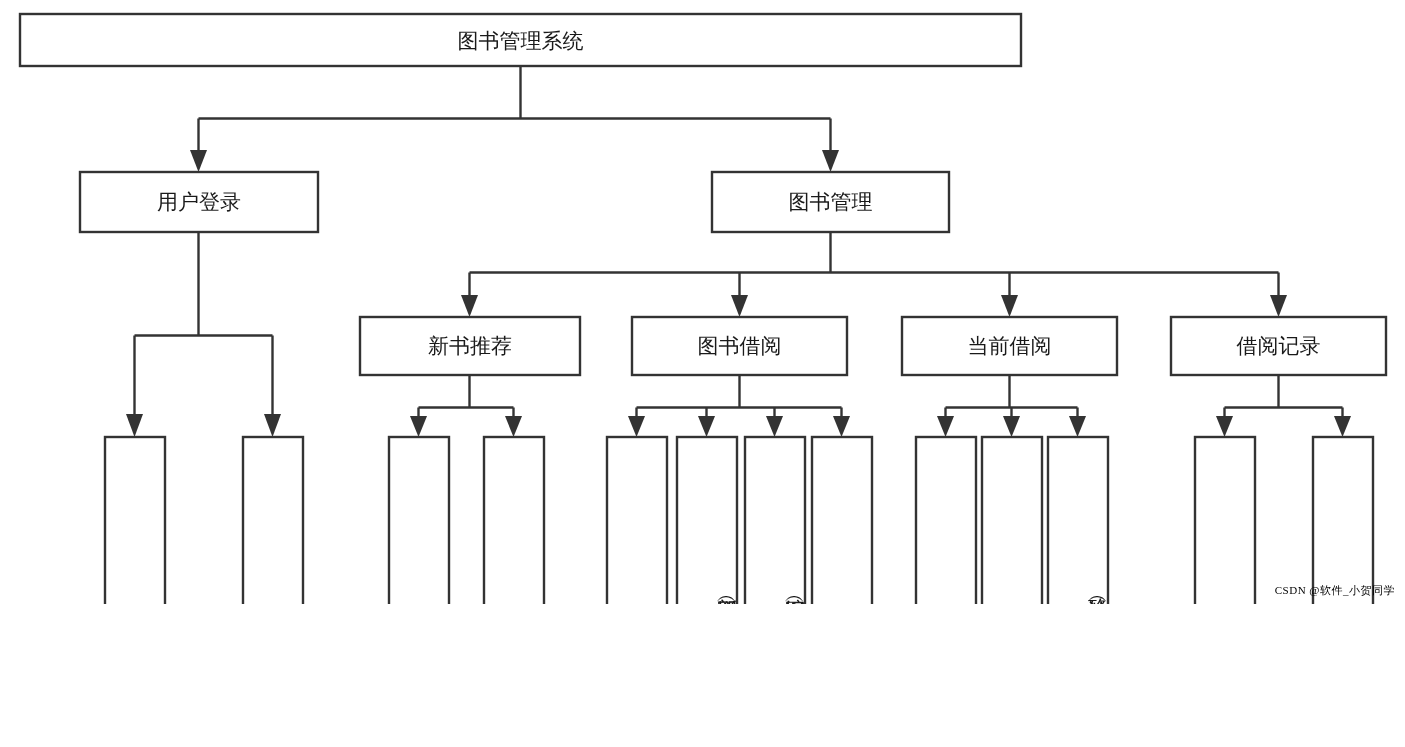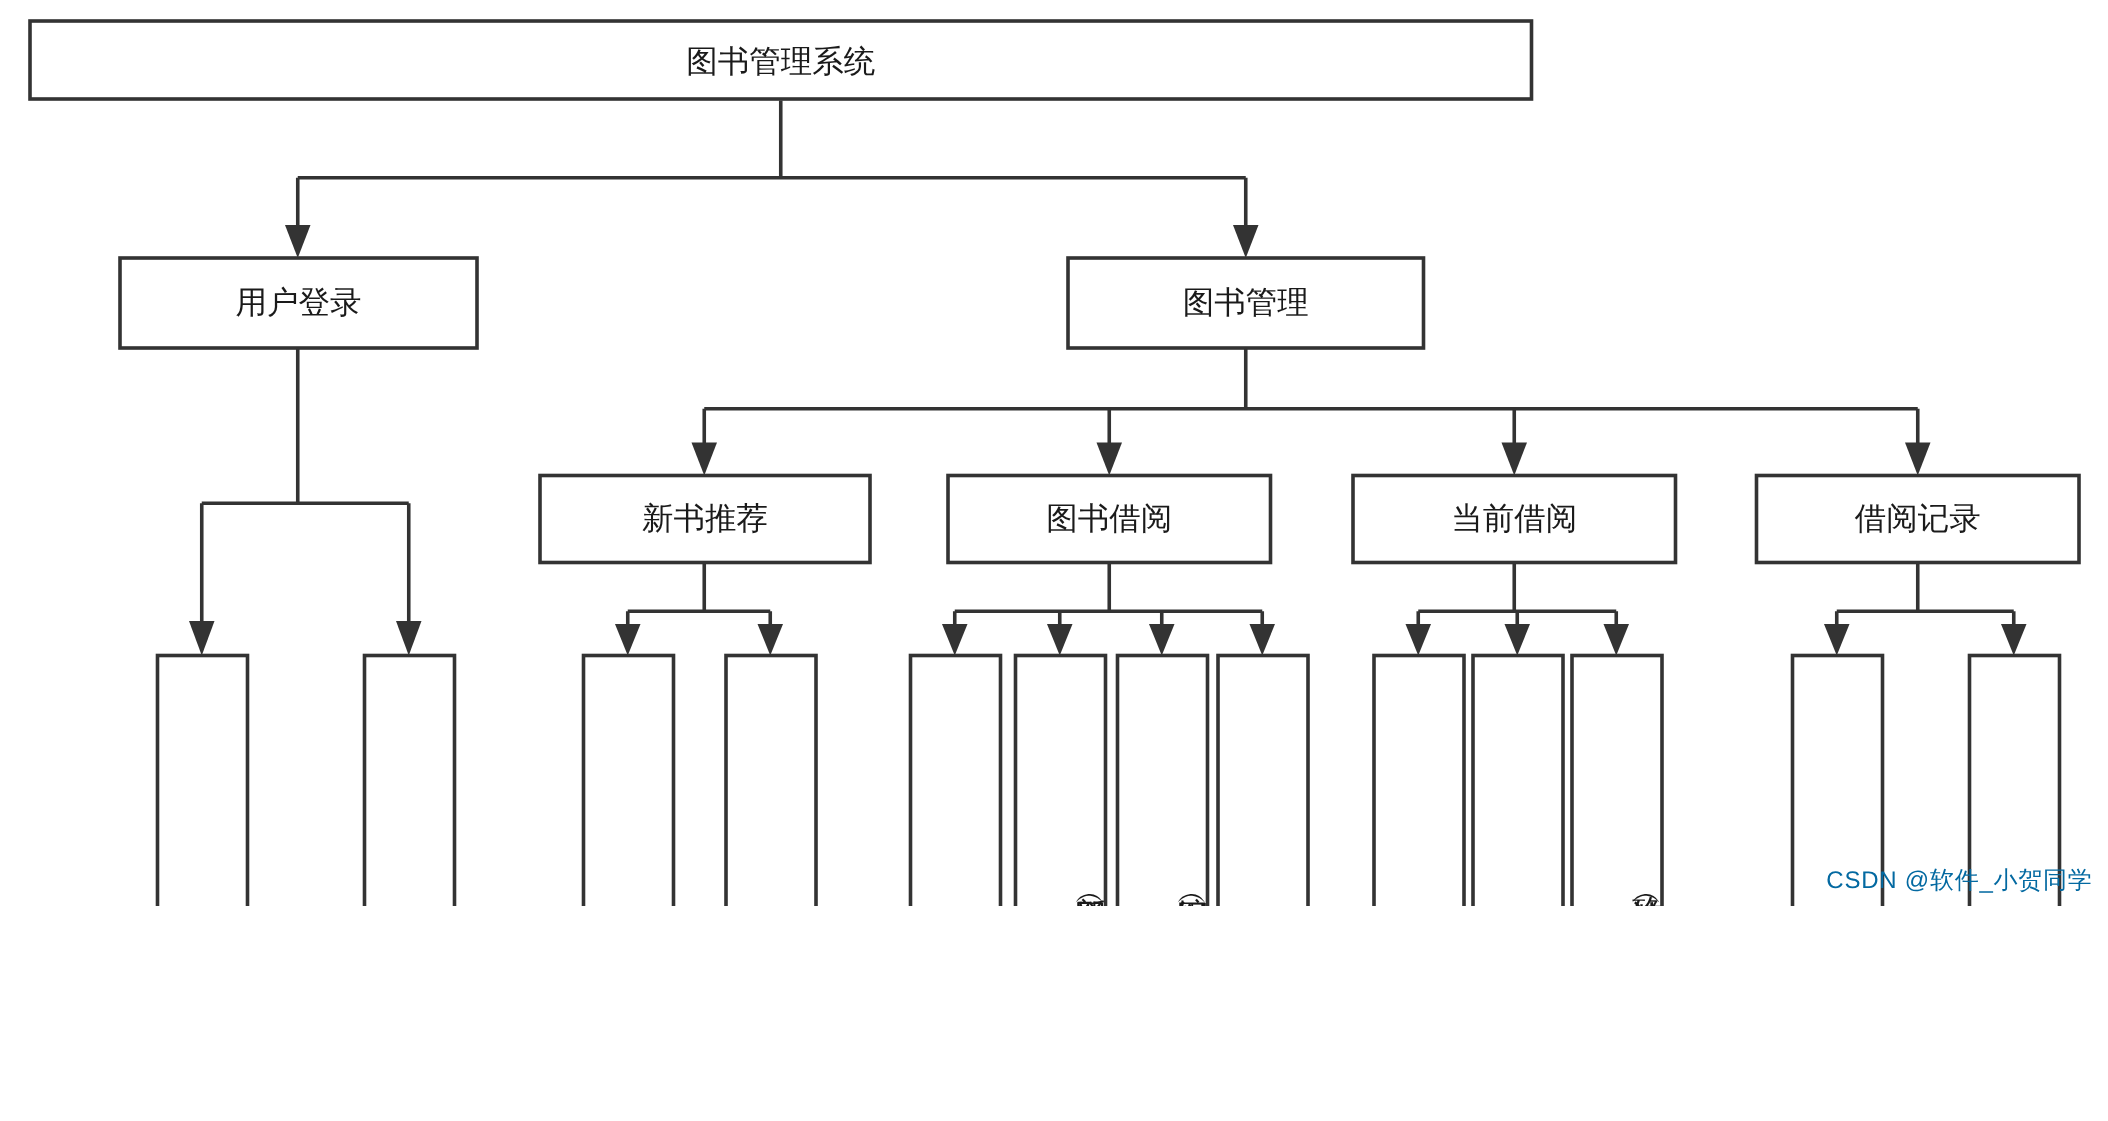--- a/index.html
+++ b/index.html
@@ -60,23 +60,23 @@
     letter-spacing: 2px;
     display: flex;
     align-items: flex-start;
     justify-content: center;
     pointer-events: none;
   }
   .watermark {
     position: absolute;
     right: 10px;
     bottom: 6px;
-    font-family: Liberation Sans, sans-serif;
-    font-size: 16px;
-    color: #0369a1;
+    font-family: Liberation Serif, serif;
+    font-size: 11px;
+    color: #000000;
     white-space: nowrap;
     letter-spacing: 0.5px;
   }
 </style>
 </head>
 <body>
 
 <div id="diagram-root">
 
   <svg class="diagram-canvas" viewBox="0 0 1405 747">

